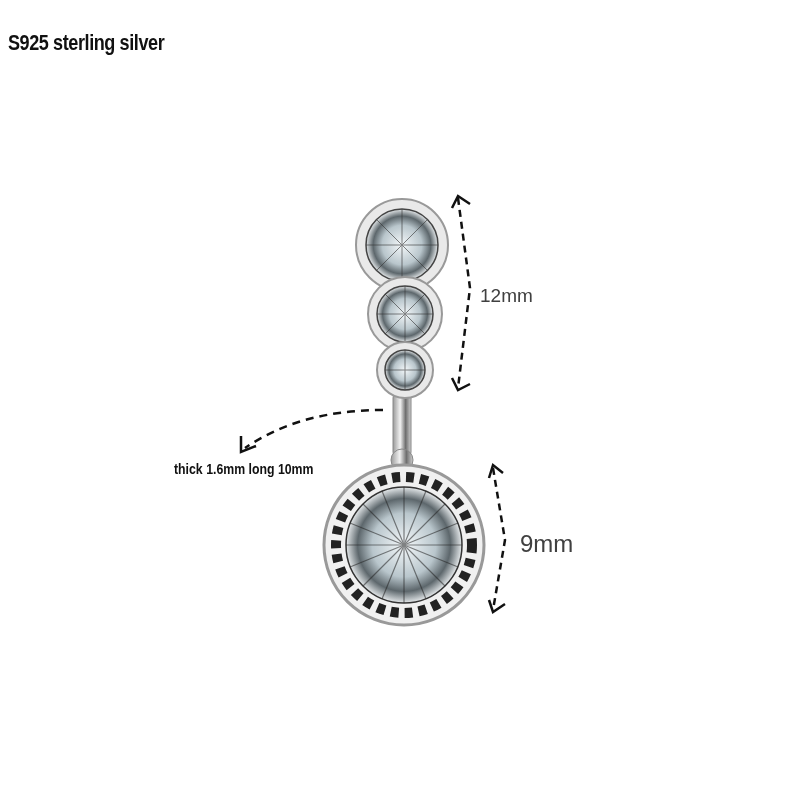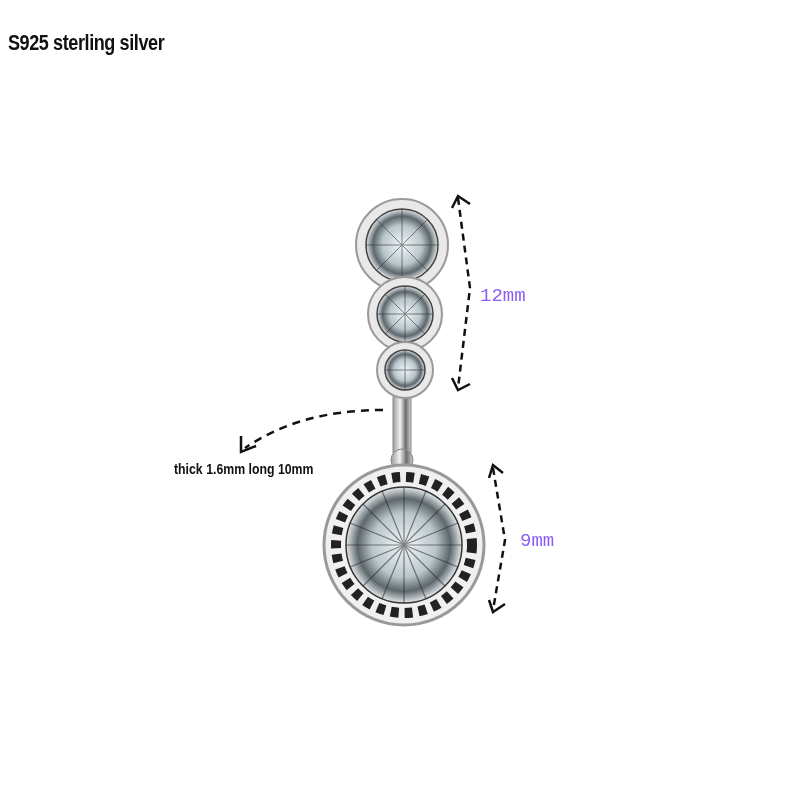--- a/index.html
+++ b/index.html
@@ -1,20 +1,20 @@
 <!DOCTYPE html>
 <html><head>
 <meta charset="utf-8">
 <style>
   html, body { margin: 0; padding: 0; }
   body { width: 800px; height: 800px; background: #ffffff; position: relative; overflow: hidden; font-family: "Liberation Sans", sans-serif; }
   .title { position: absolute; left: 8px; top: 30px; font-family: "Liberation Sans", sans-serif; font-size: 22px; font-weight: bold; color: #111; letter-spacing: -0.5px; transform: scaleX(0.82); transform-origin: left top; }
-  .dim-label { position: absolute; font-family: Liberation Mono, monospace; color: #8b5cf6; }
+  .dim-label { position: absolute; font-family: Liberation Sans, sans-serif; color: #404040; }
   .dim-12 { left: 480px; top: 285px; font-size: 19px; }
-  .dim-9 { left: 520px; top: 530px; font-size: 19px; }
+  .dim-9 { left: 520px; top: 530px; font-size: 24px; }
   .bar-label { position: absolute; left: 174px; top: 460px; font-family: "Liberation Sans", sans-serif; font-weight: bold; font-size: 15px; color: #111; transform: scaleX(0.82); transform-origin: left top; }
   svg.art { position: absolute; left: 0; top: 0; }
 </style>
 </head>
 <body>
 
 <div class="title">S925 sterling silver</div>
 
 <svg class="art" width="800" height="800" viewBox="0 0 800 800">
   <defs>

